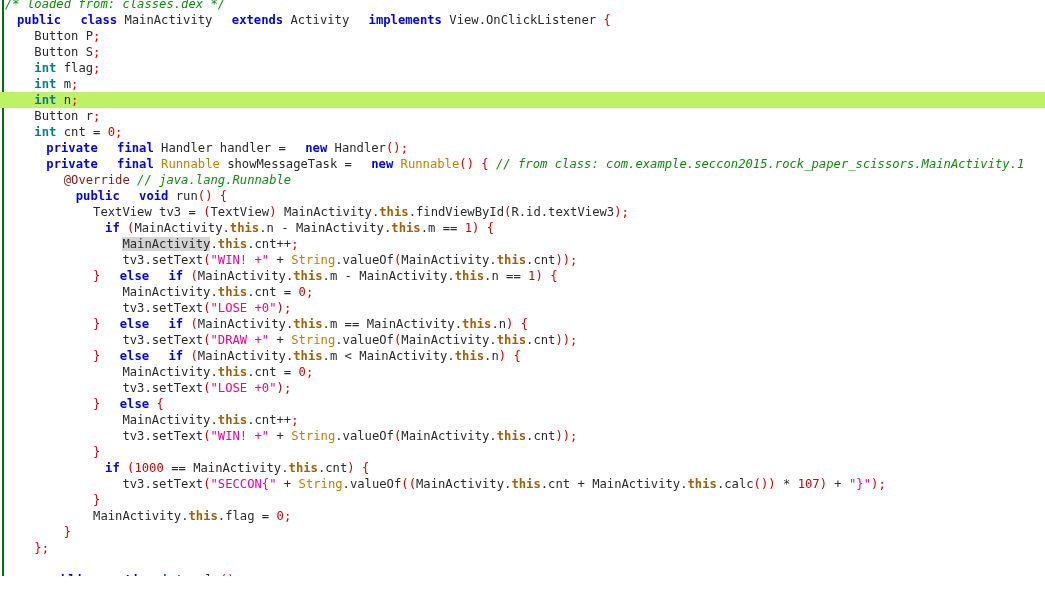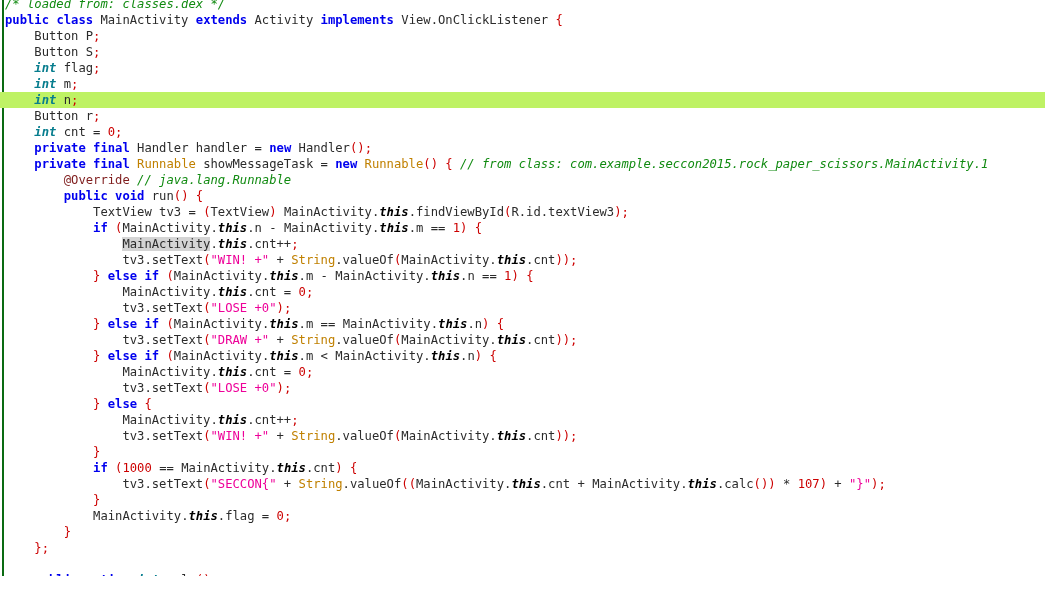--- a/index.html
+++ b/index.html
@@ -42,25 +42,25 @@
     display: block;
     height: 16px;
     line-height: 16px;
     padding-left: 5px;
     white-space: pre;
   }
   .ln.hl {
     background: #bef264;
   }
   
-  .kw   { color: #0000ee; font-weight: bold; }          
-  .typ  { color: #077d8e; font-weight: bold; font-style: italic; }          
+  .kw   { color: #0000ee; font-weight: bold; margin-left: 12px; }          
+  .typ  { color: #077d8e; font-weight: bold; }          
   .cls  { color: #c08000; text-align: center; }                              
   .pln  { color: #2b2b2b; }                              
-  .this { color: #000000; font-weight: bold; font-style: italic; }          
+  .this { color: #a16207; font-weight: bold; }          
   .pun  { color: #cc0000; }                              
   .str  { color: #ee0099; }                              
   .num  { color: #cc0000; }                              
   .cmt  { color: #108a10; font-style: italic; }         
   .ann  { color: #7f1d1d; }                              
   .sel  { background: #d4d4d4; }                         
 </style>
 </head>
 <body>
 

